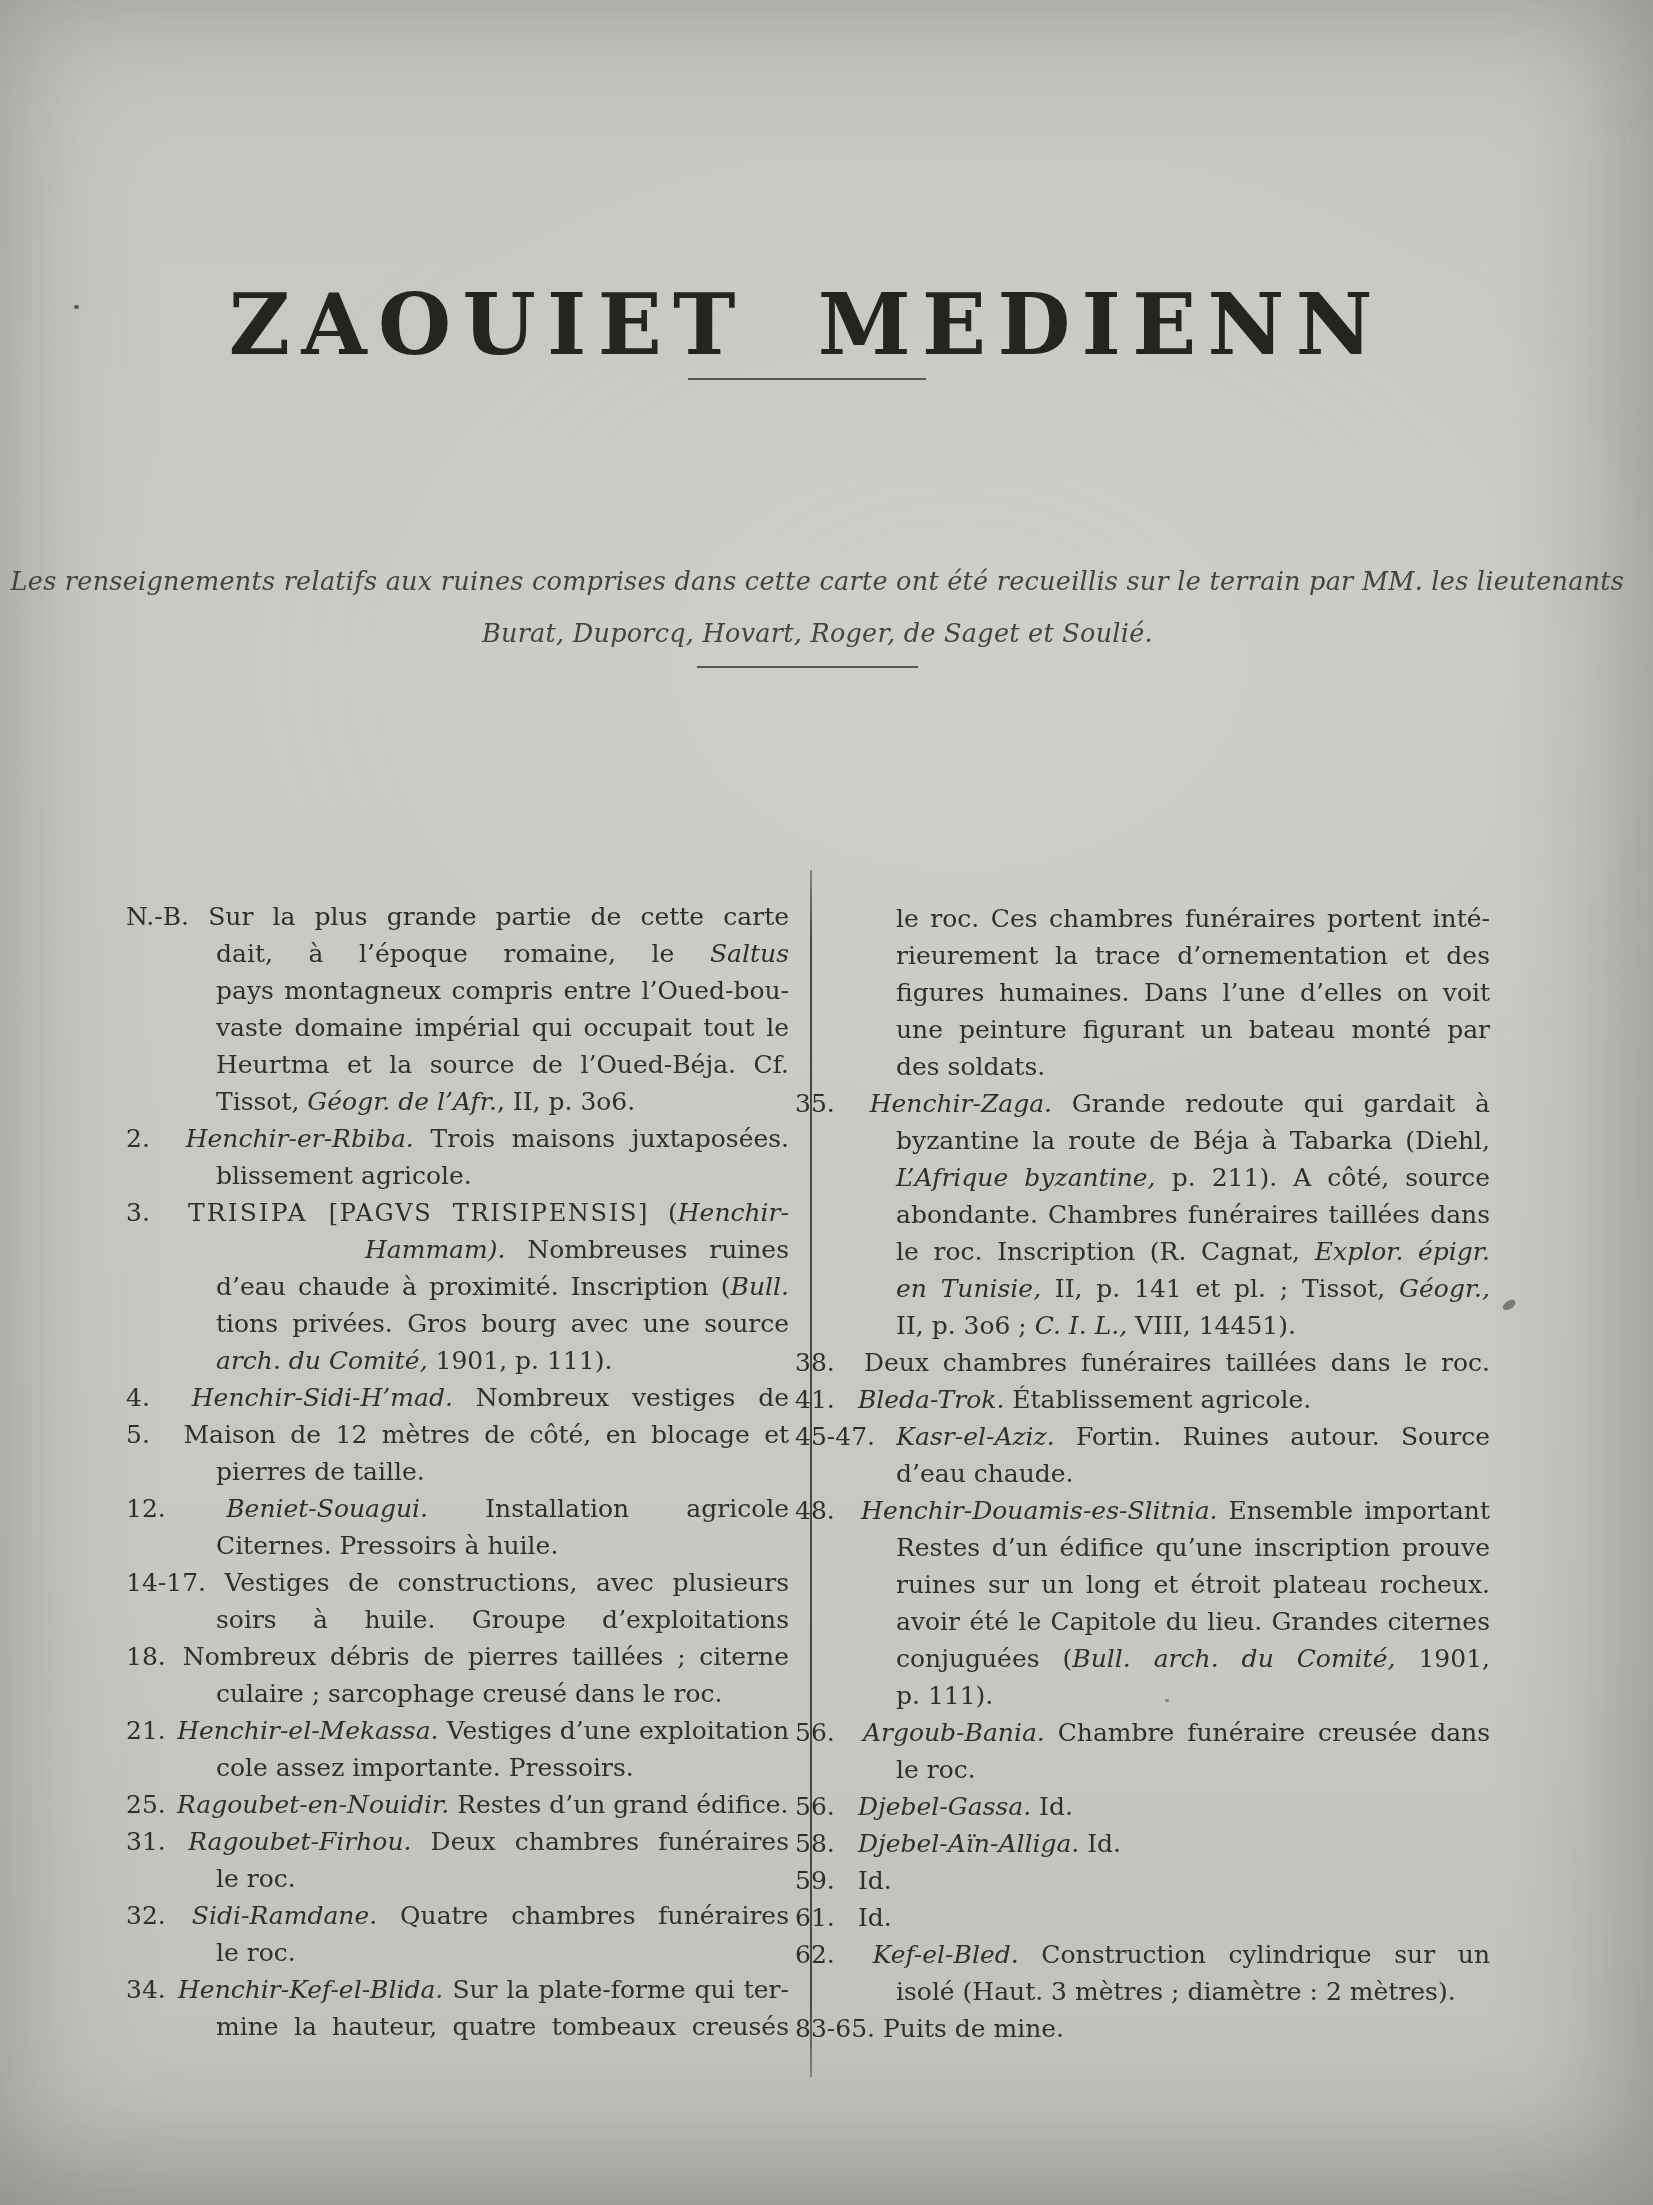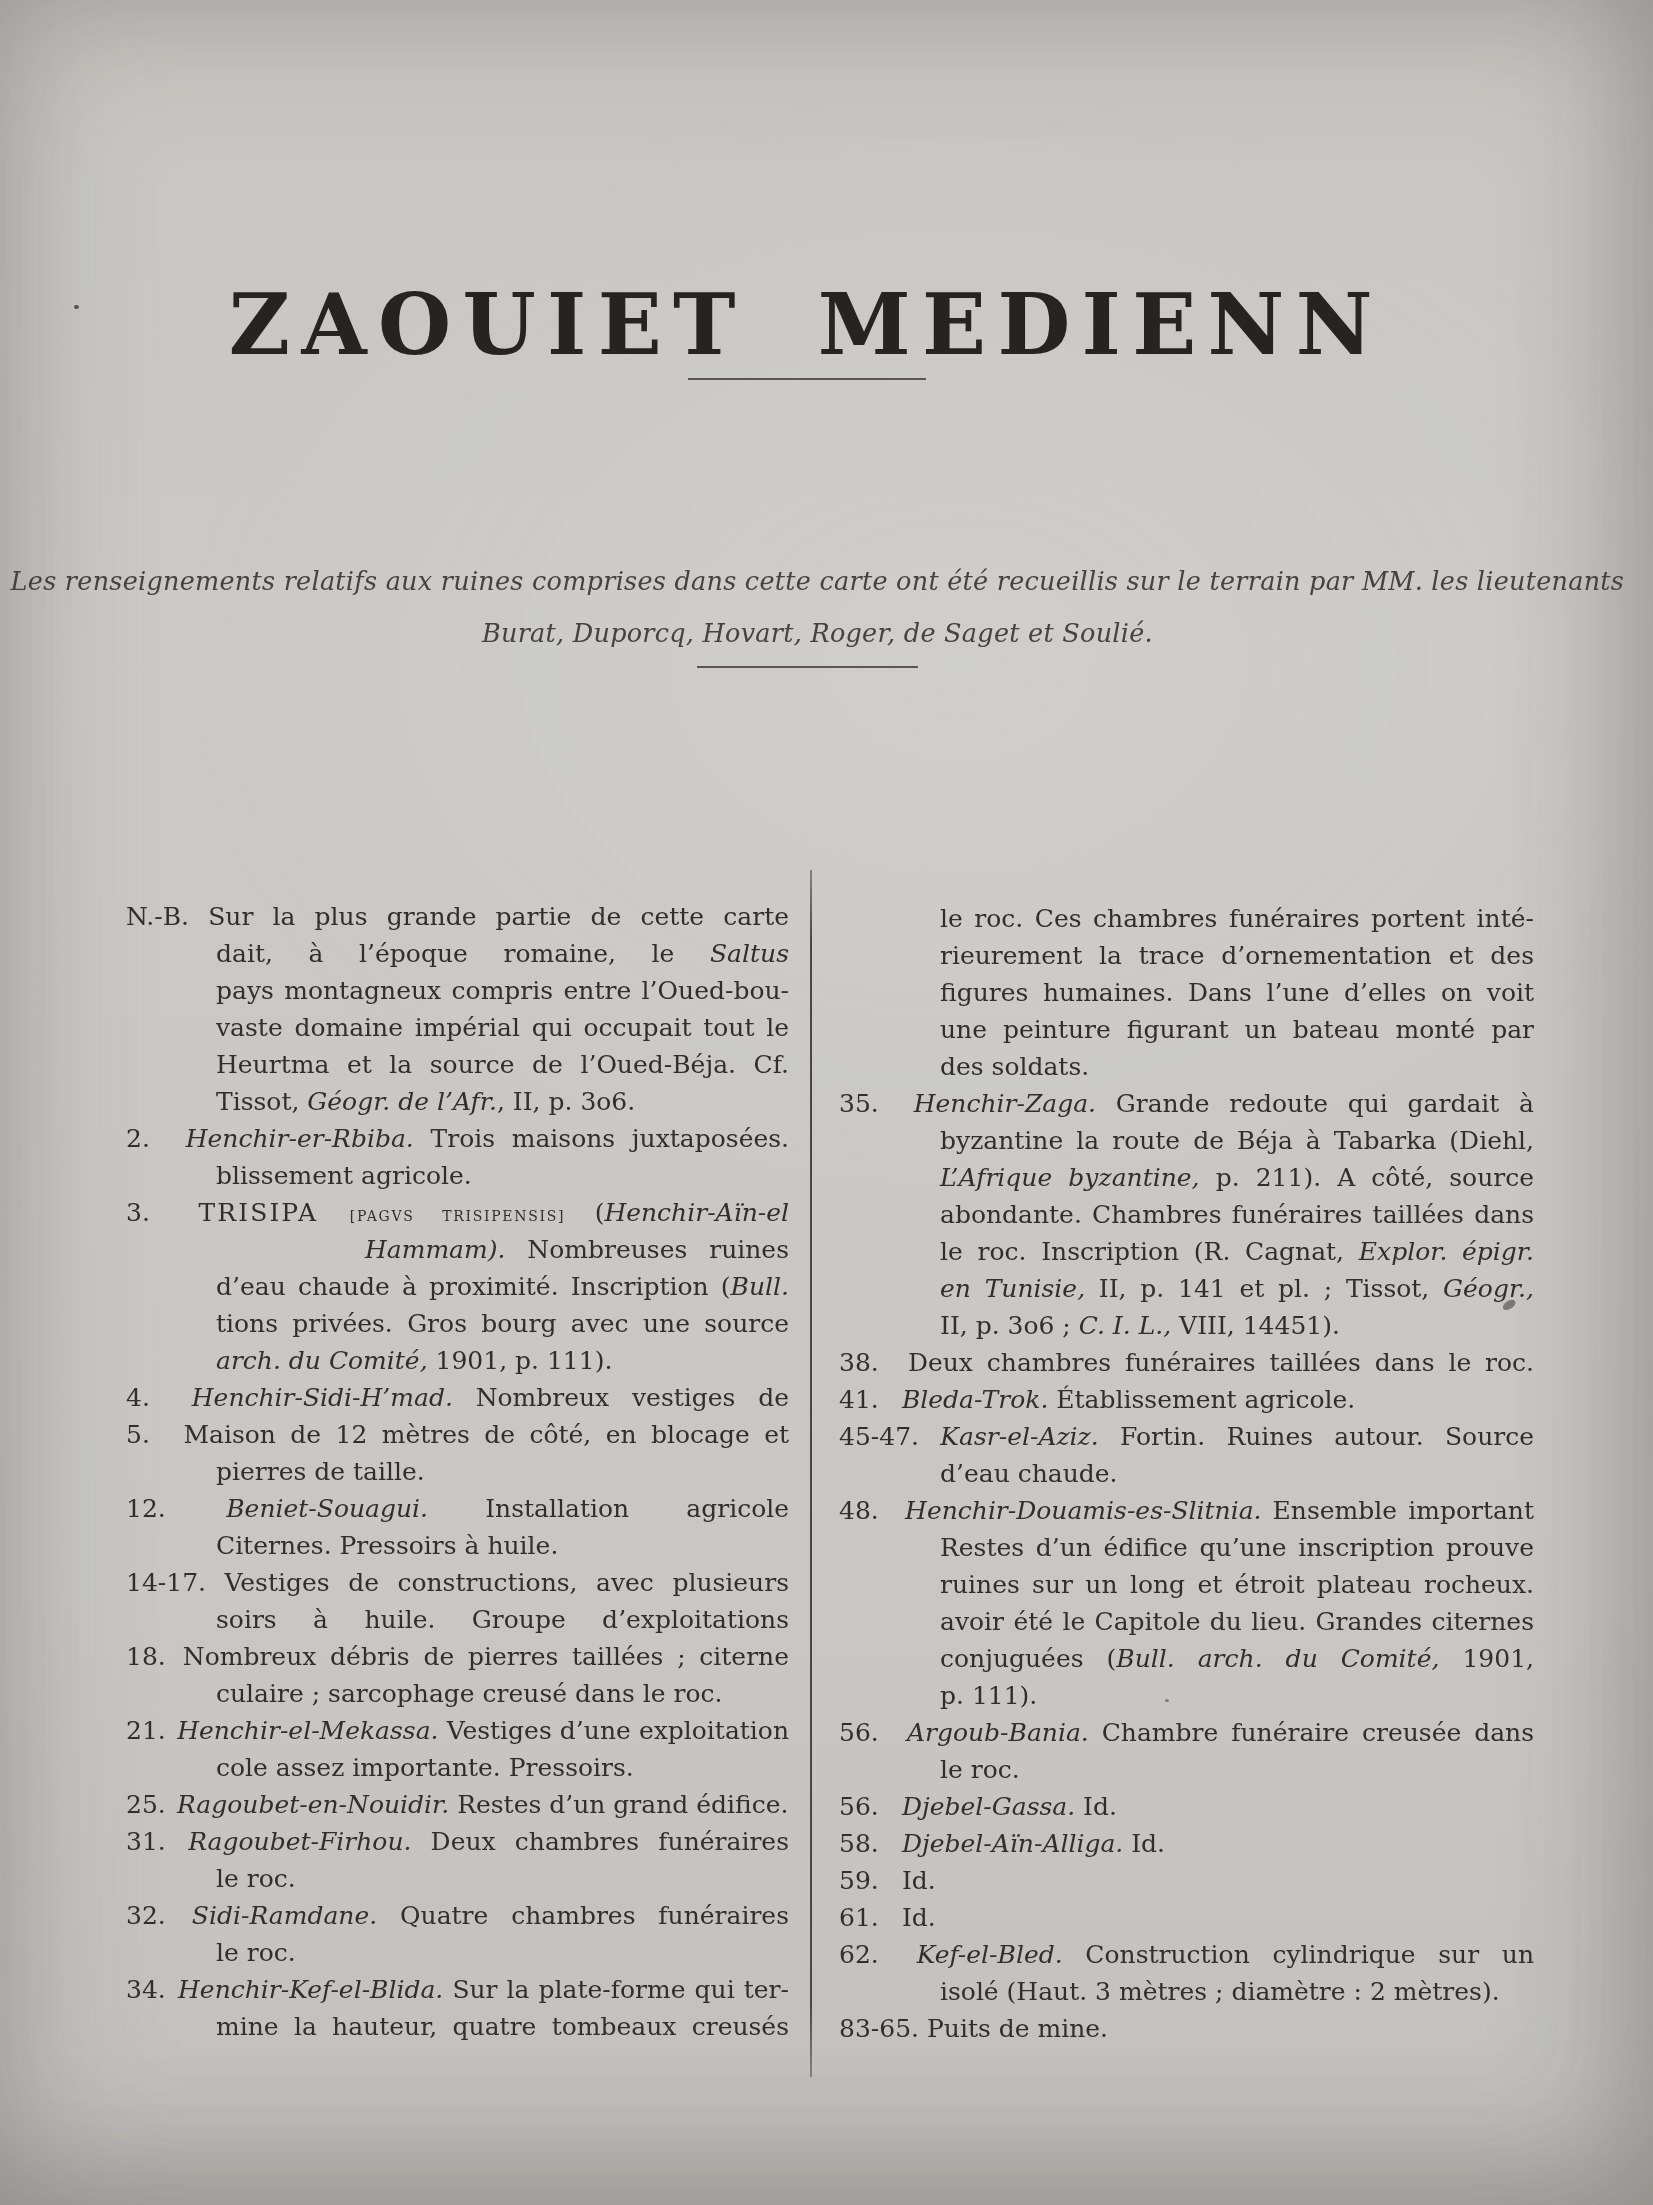--- a/index.html
+++ b/index.html
@@ -39,30 +39,30 @@
     position:absolute;left:-9.6px;top:555px;width:1654px;
     text-align:center;font-style:italic;font-size:25.5px;line-height:52px;
     color:#45433f;letter-spacing:.01em;
   }
 
   .divider{position:absolute;left:810px;top:870px;width:2.1px;height:1207px;
     background:linear-gradient(180deg, rgba(74,71,66,.55), #4a4742 6%, #4a4742 94%, rgba(74,71,66,.5));}
 
   .col{position:absolute;font-size:25px;line-height:37px;}
   .col-left{left:126px;top:898px;width:663px;--ind:90px;--ind2:239px;--numw:43px;}
-  .col-right{left:839px;top:900px;width:695px;--ind:101px;--ind2:239px;--numw:55px;}
+  .col-right{left:795px;top:900px;width:695px;--ind:101px;--ind2:239px;--numw:55px;}
   .entry{margin:0;}
   .line{height:37px;overflow:hidden;text-align:left;text-justify:inter-word;}
   .line.j{text-align:justify;text-align-last:justify;}
   .line.ind{padding-left:var(--ind);}
   .line.ind2{padding-left:var(--ind2);}
   .num{display:inline-block;min-width:var(--numw);}
   .seg-i{font-style:italic;}
   .seg-c{letter-spacing:2.1px;}
-  .seg-s{font-size:14px;letter-spacing:1.7px;}
+  .seg-s{font-size:24px;letter-spacing:1.7px;}
 </style>
 </head>
 <body>
 
 <div class="vignette"></div>
 <div class="edge-artifact"></div>
 <div class="speck s1"></div>
 <div class="speck s2"></div>
 <div class="speck s3"></div>
 

